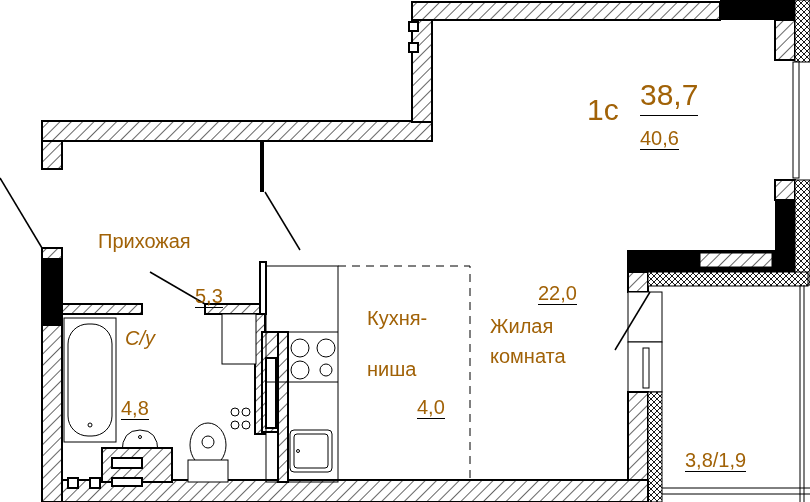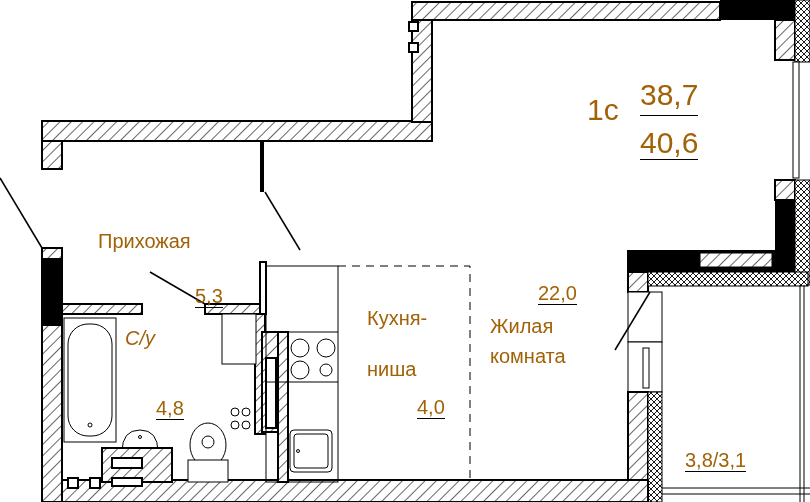--- a/index.html
+++ b/index.html
@@ -115,29 +115,29 @@
   <circle cx="298" cy="451" r="1.5" fill="none" stroke="#000"></circle>
 
   <path d="M338 266 L470 266 L470 480" fill="none" stroke="#000" stroke-width="1" stroke-dasharray="8,6"></path>
 
   <line x1="262" y1="141" x2="262" y2="192" stroke="#000" stroke-width="4"></line>
   <line x1="265" y1="192" x2="300" y2="250" stroke="#000" stroke-width="1.5"></line>
 </svg>
 
 <div class="lbl" style="left:587px;top:95px;font-size:30px;">1с</div>
 <div class="lbl" style="left:640px;top:80px;font-size:30px;border-bottom:1.5px solid #000;padding-bottom:5px;">38,7</div>
-<div class="lbl u" style="left:640px;top:128px;font-size:30px;">40,6</div>
+<div class="lbl u" style="left:640px;top:128px;font-size:20px;">40,6</div>
 
 <div class="lbl" style="left:98px;top:231px;font-size:20px;">Прихожая</div>
 <div class="lbl u" style="left:195px;top:262px;font-size:20px;margin-top:24px;">5,3</div>
 
 <div class="lbl" style="left:125px;top:328px;font-size:20px;font-style:italic;">С/у</div>
-<div class="lbl u" style="left:121px;top:398px;font-size:20px;margin-left:35px;">4,8</div>
+<div class="lbl u" style="left:121px;top:398px;font-size:20px;">4,8</div>
 
 <div class="lbl" style="left:367px;top:308px;font-size:20px;">Кухня-</div>
 <div class="lbl" style="left:367px;top:359px;font-size:20px;text-align:right;">ниша</div>
 <div class="lbl u" style="left:417px;top:397px;font-size:20px;">4,0</div>
 
 <div class="lbl u" style="left:538px;top:283px;font-size:20px;">22,0</div>
 <div class="lbl" style="left:490px;top:316px;font-size:20px;">Жилая</div>
 <div class="lbl" style="left:490px;top:346px;font-size:20px;text-align:center;">комната</div>
 
-<div class="lbl u" style="left:685px;top:450px;font-size:20px;">3,8/3,1</div>
+<div class="lbl u" style="left:685px;top:450px;font-size:20px;">3,8/1,9</div>
 
 </body></html>

